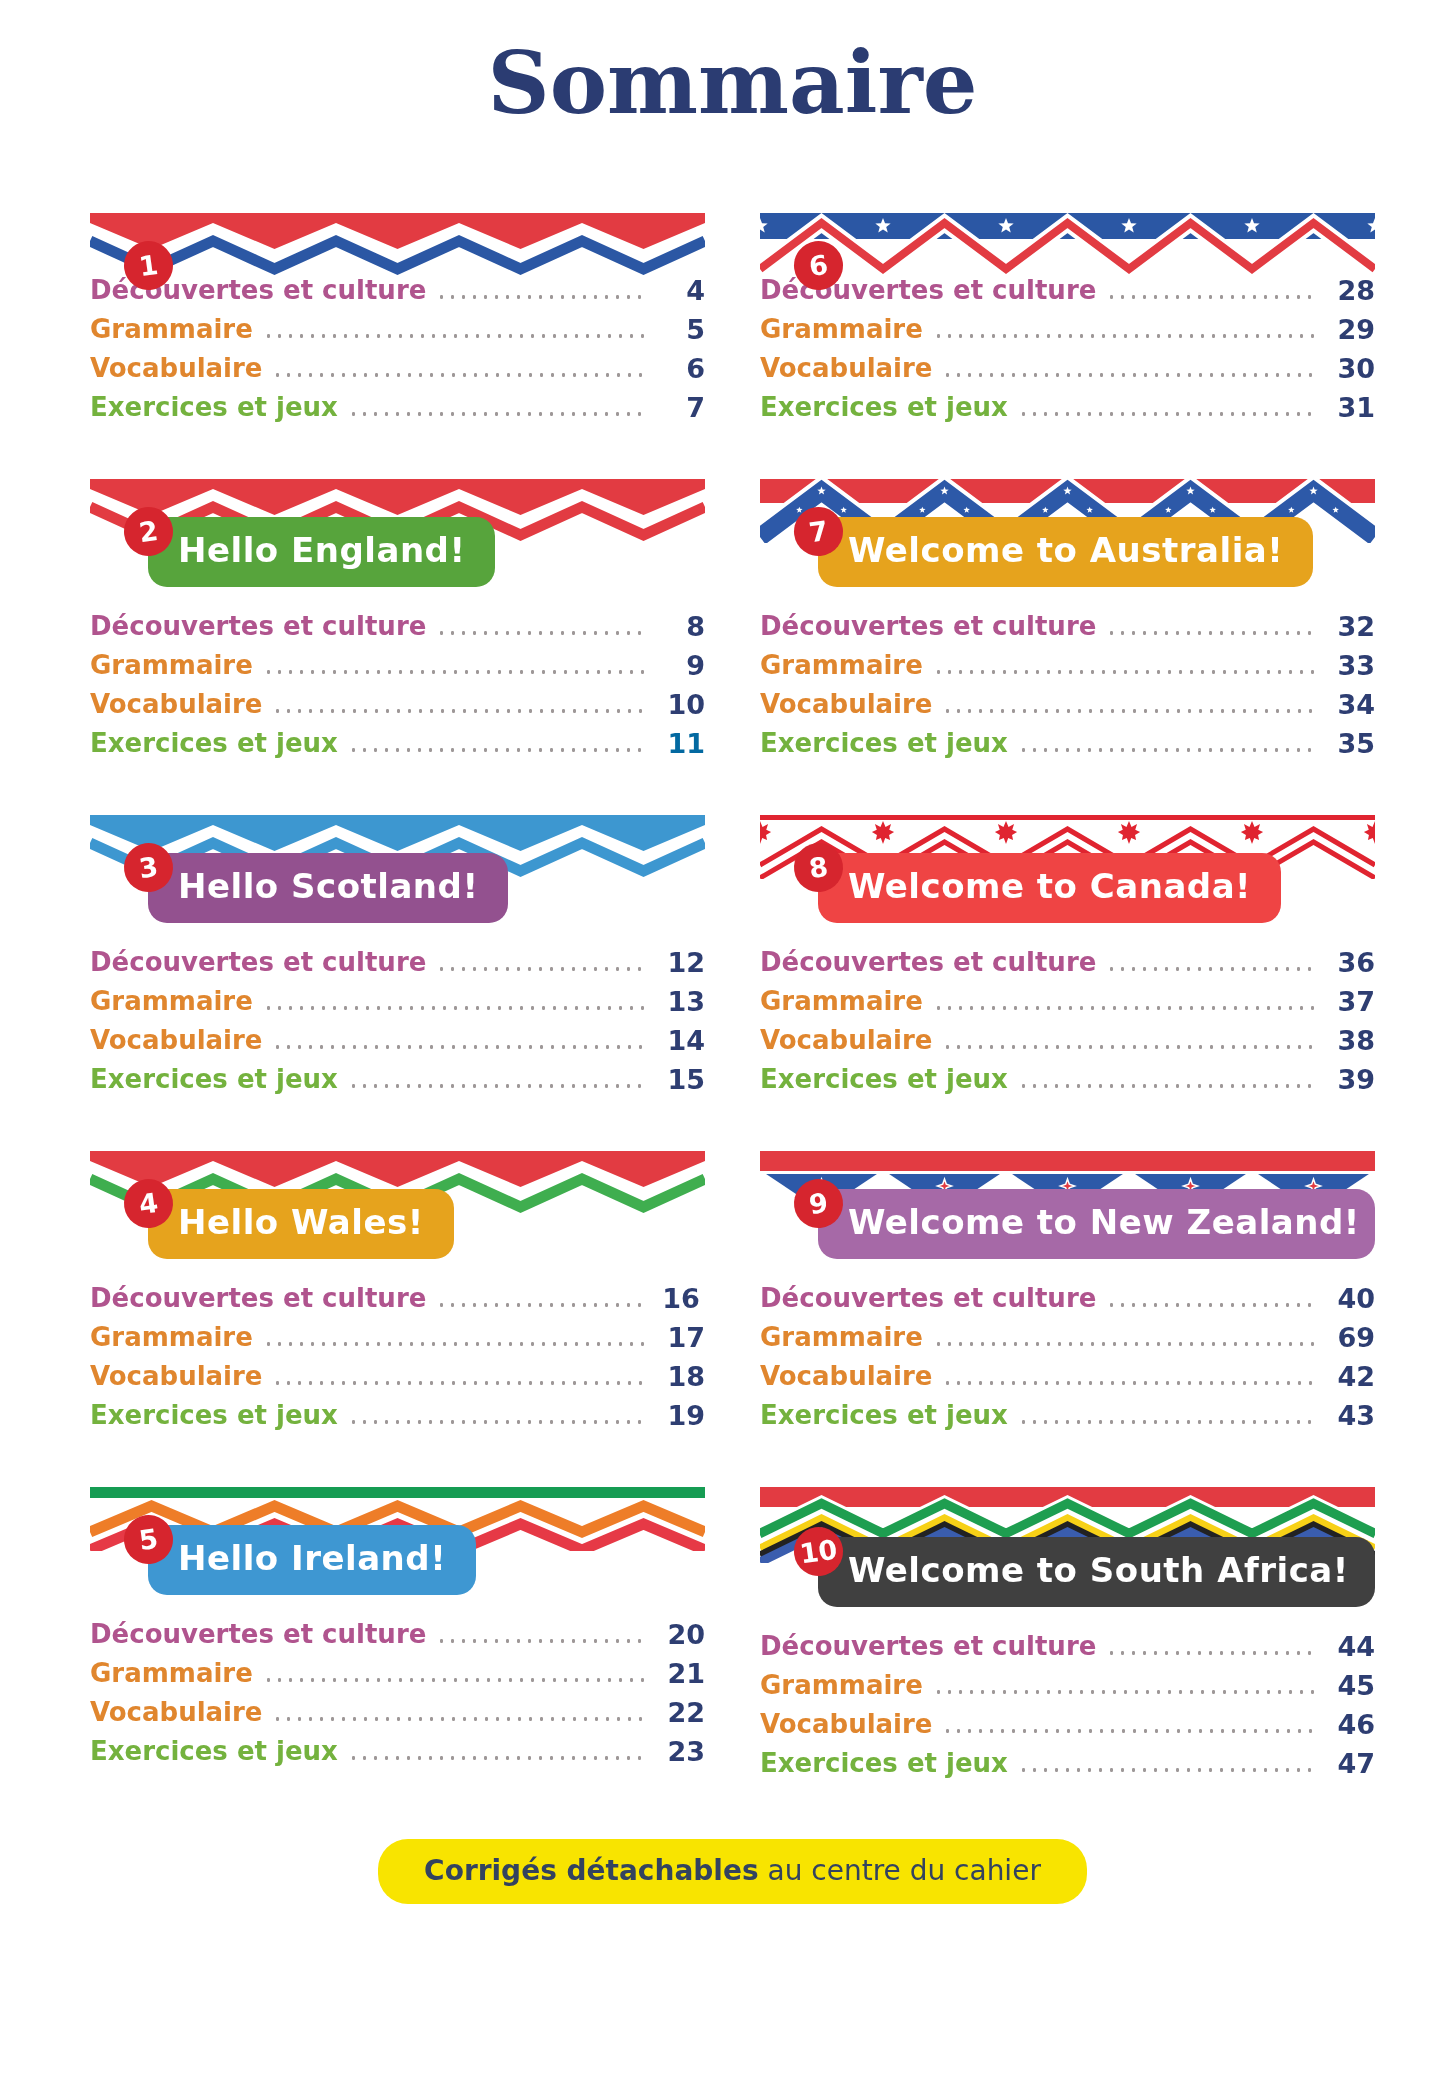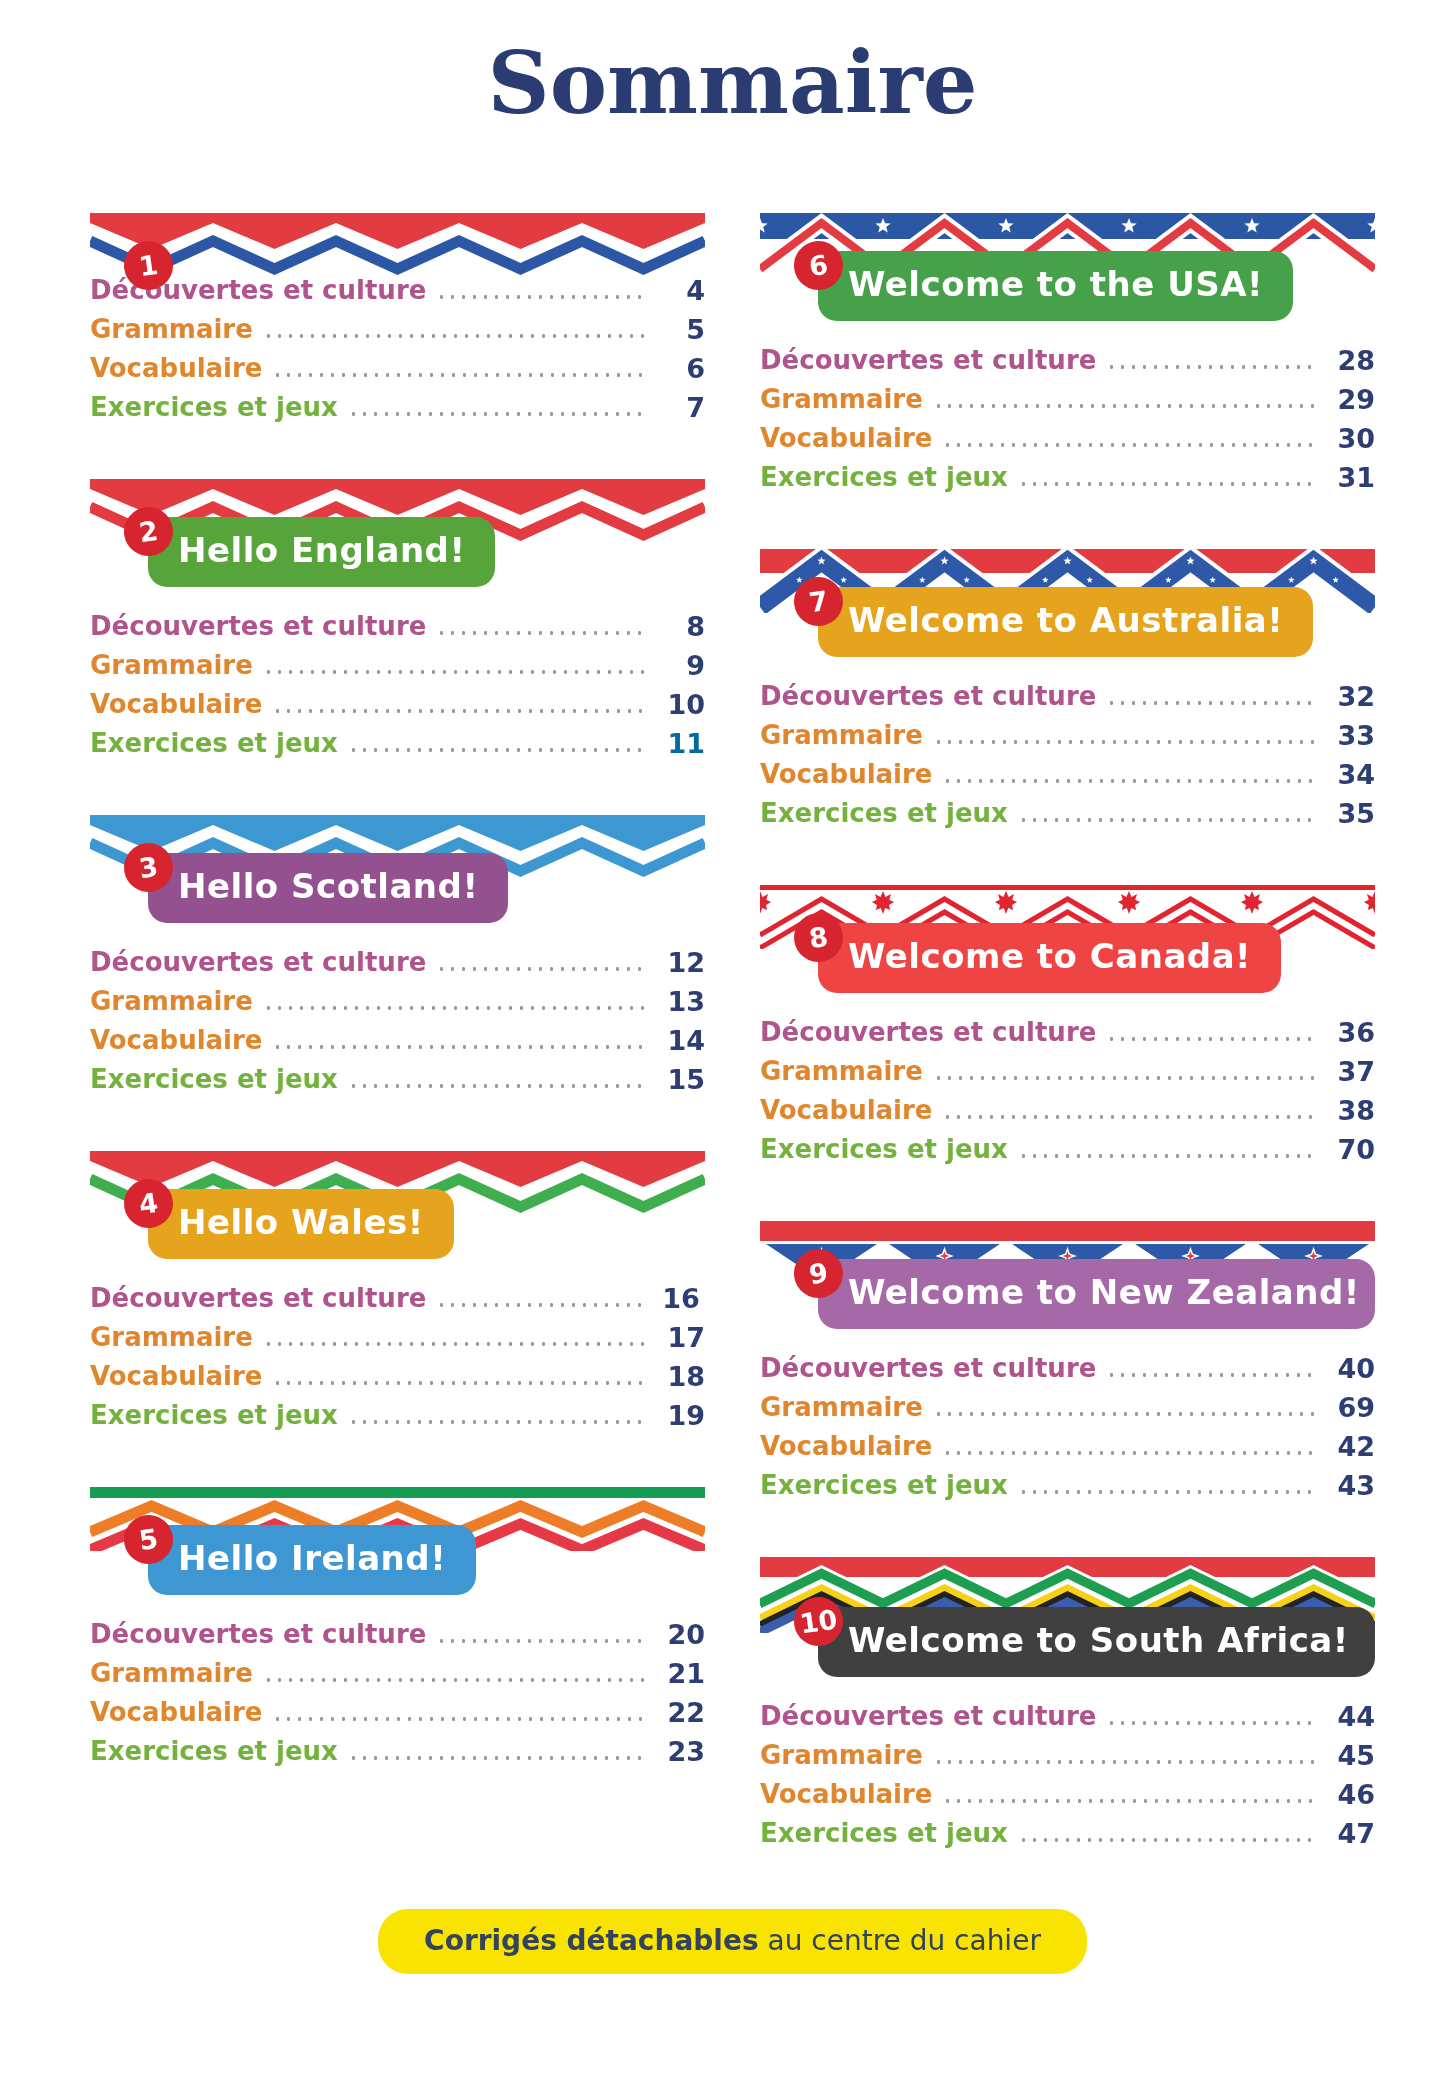--- a/index.html
+++ b/index.html
@@ -270,21 +270,20 @@
             <use href="#st6" transform="translate(0,13)"></use>
               <use href="#st6" transform="translate(122,13)"></use>
               <use href="#st6" transform="translate(244,13)"></use>
               <use href="#st6" transform="translate(366,13)"></use>
               <use href="#st6" transform="translate(488,13)"></use>
               <use href="#st6" transform="translate(610,13)"></use>
           </svg>
         </div>
         <div class="pillrow">
           <div class="badge" style="background: rgb(214, 37, 46);">6</div>
-          <div class="pill" style="background: rgb(71, 161, 74);">Welcome to the USA!</div>
         </div>
         <ul class="rows">
           <li class="row">
               <span class="lbl" style="color: rgb(176, 84, 142);">Découvertes et culture</span>
               <span class="dots"></span>
               <span class="pg" style="color: rgb(46, 62, 114);">28</span>
             </li>
           <li class="row">
               <span class="lbl" style="color: rgb(224, 134, 46);">Grammaire</span>
               <span class="dots"></span>
@@ -390,21 +389,21 @@
               <span class="pg" style="color: rgb(46, 62, 114);">37</span>
             </li>
           <li class="row">
               <span class="lbl" style="color: rgb(224, 134, 46);">Vocabulaire</span>
               <span class="dots"></span>
               <span class="pg" style="color: rgb(46, 62, 114);">38</span>
             </li>
           <li class="row">
               <span class="lbl" style="color: rgb(116, 178, 62);">Exercices et jeux</span>
               <span class="dots"></span>
-              <span class="pg" style="color: rgb(46, 62, 114);">70</span>
+              <span class="pg" style="color: rgb(46, 62, 114);">39</span>
             </li>
         </ul>
       </section>
 
       <section class="sec">
         <div class="banner">
           <svg viewBox="0 0 610 64" preserveAspectRatio="none" height="64">
             <defs>
                 <path id="st9" d="M0,-7L1.8,-1.8 7,0 1.8,1.8 0,7 -1.8,1.8 -7,0 -1.8,-1.8Z" fill="#e23b42" stroke="#fff" stroke-width="1.5"></path>
               </defs>

